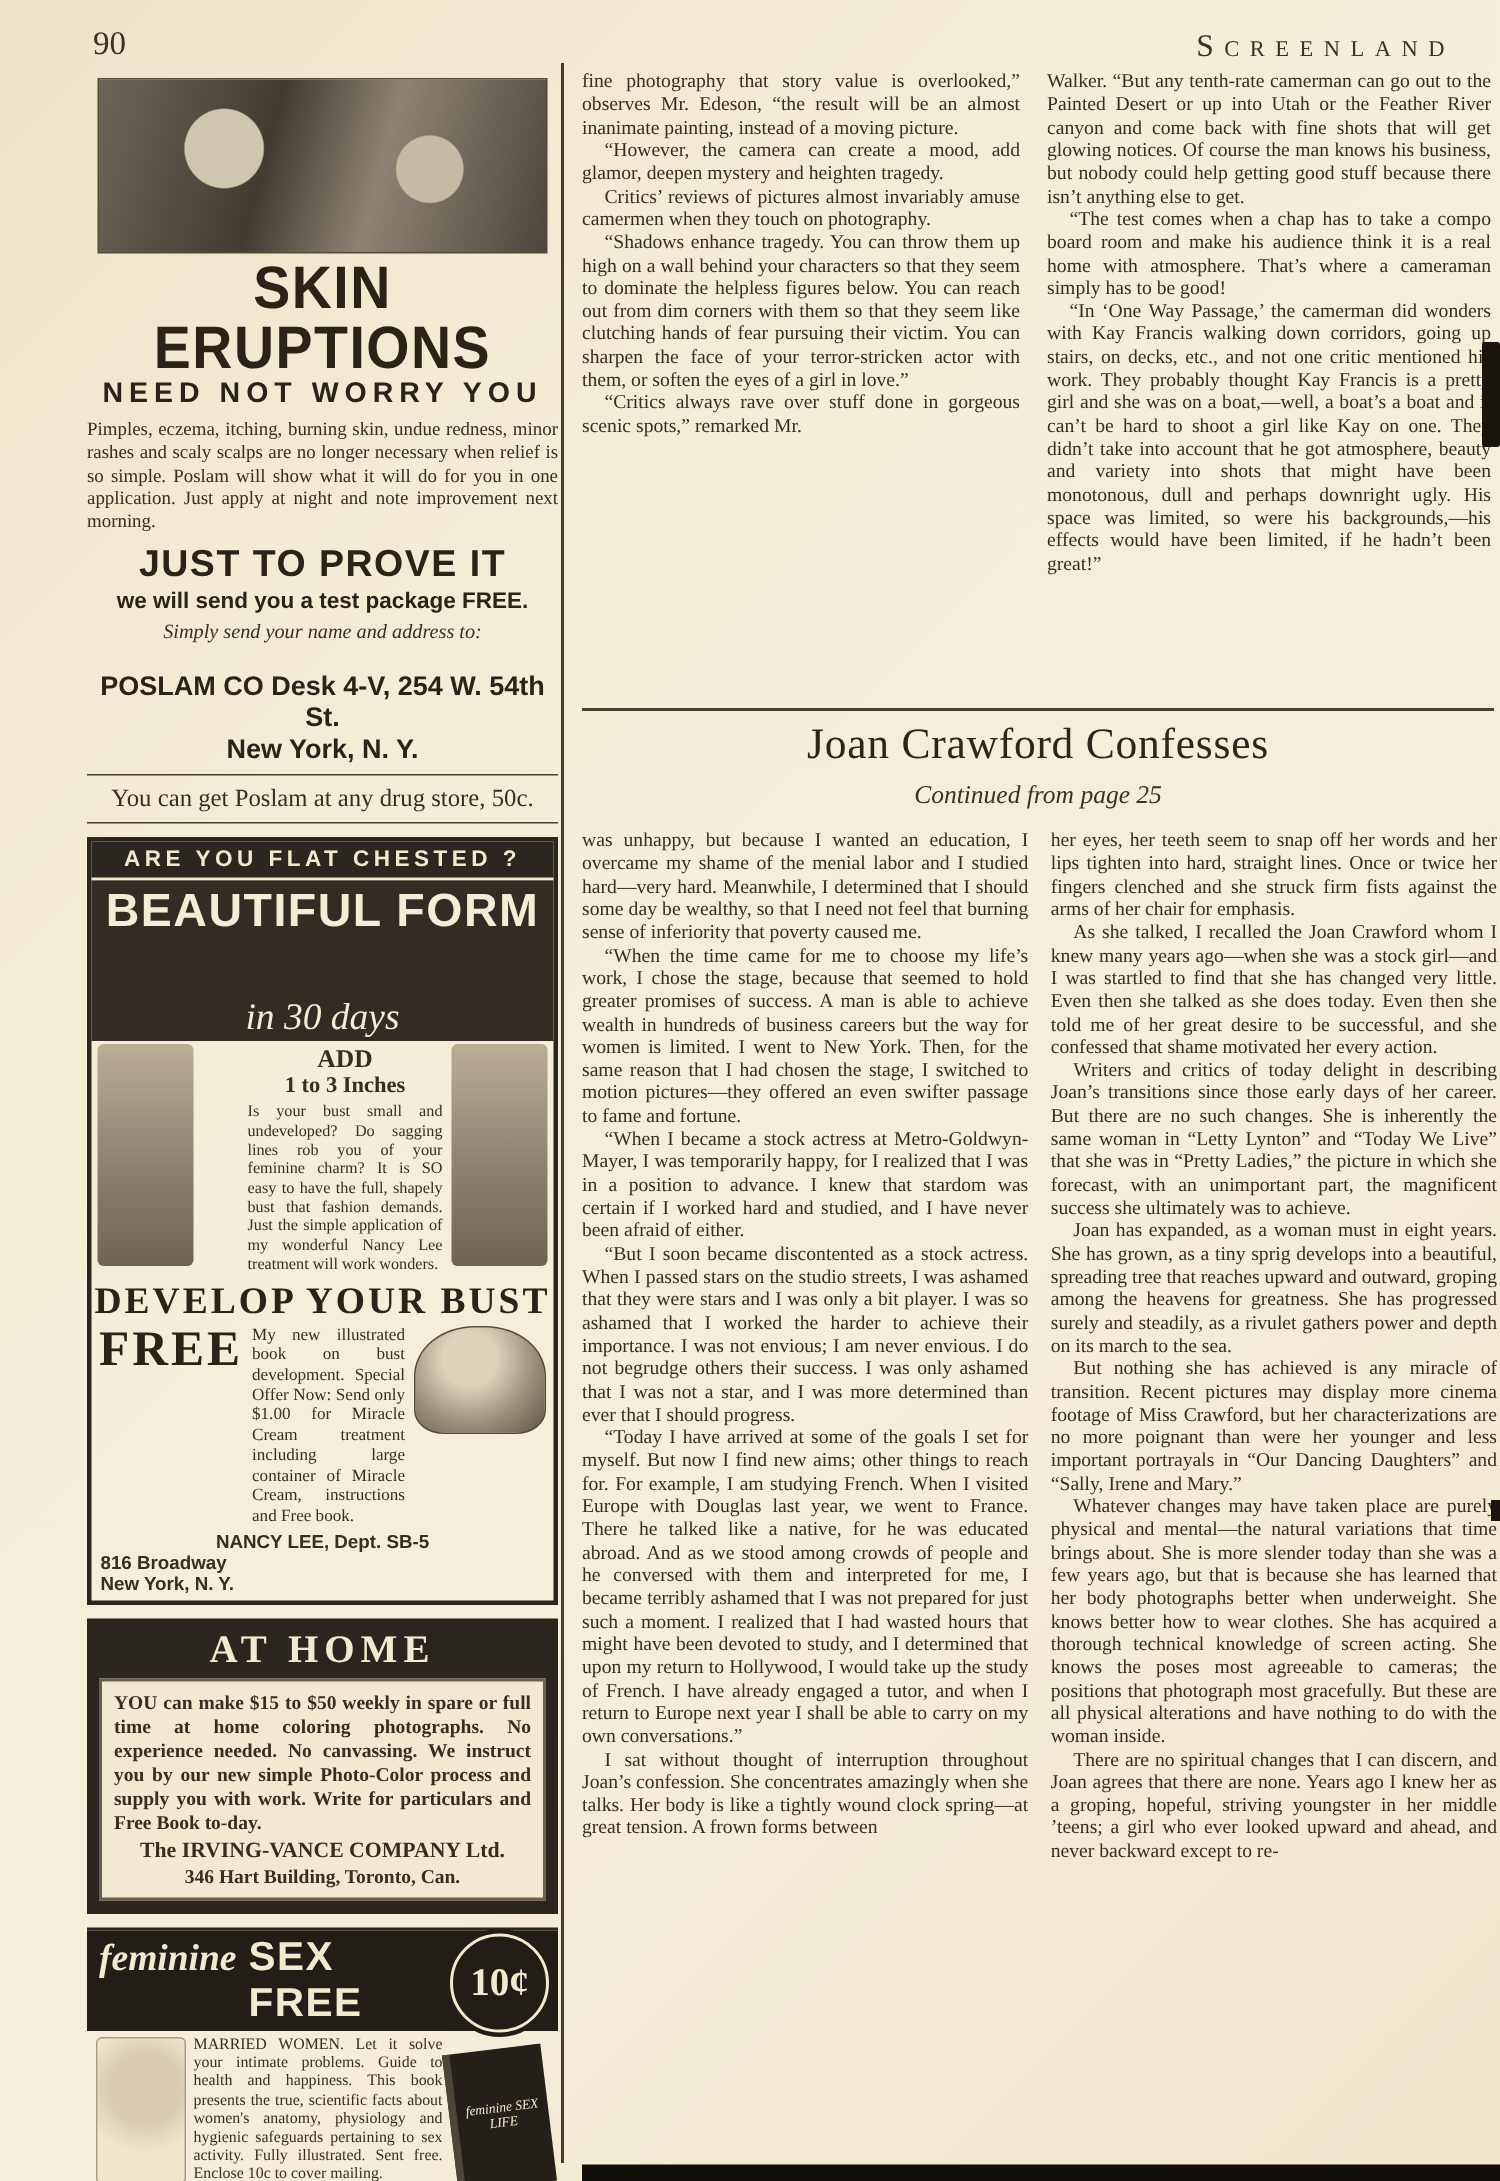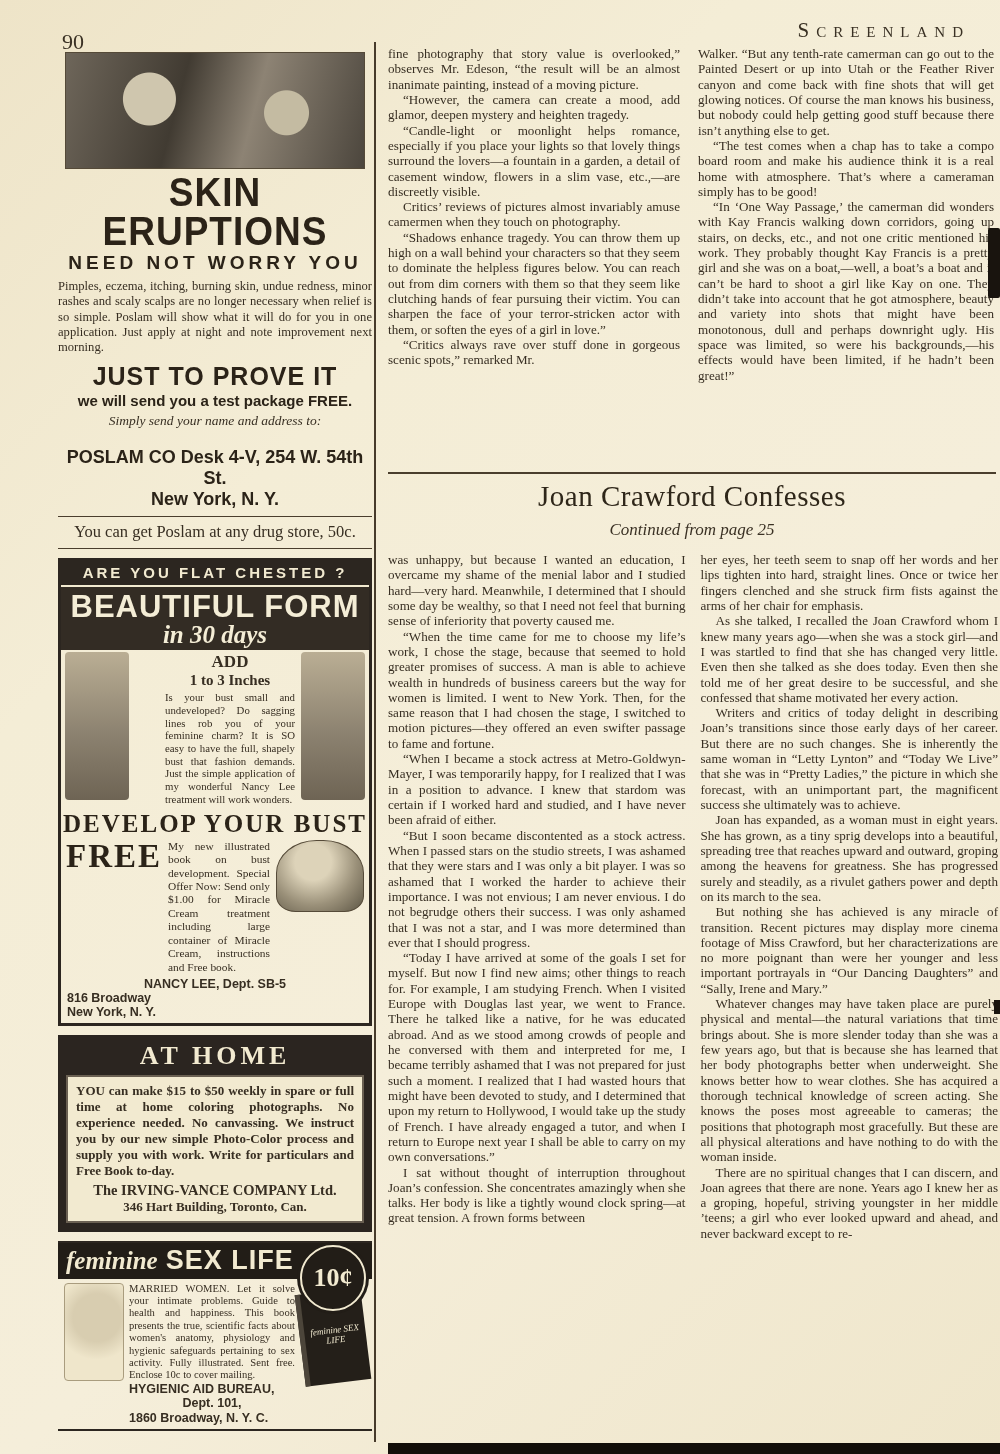--- a/index.html
+++ b/index.html
@@ -2,21 +2,21 @@
 <html><head>
 <meta charset="utf-8">
 <style>
   html,body{margin:0;padding:0;background:#d8d0b8;}
   .page{
     position:relative;width:1000px;height:1454px;overflow:hidden;
     background:linear-gradient(135deg,#eee4c8 0%,#f4edd6 30%,#f5eeda 60%,#efe6cb 100%);
     font-family:"Liberation Serif","DejaVu Serif",serif;color:#372e22;
   }
   
-  .pagenum{position:absolute;left:62px;top:16px;font-size:22px;color:#3a3124;margin-top:13px;}
+  .pagenum{position:absolute;left:62px;top:16px;font-size:22px;color:#3a3124;}
   .magtitle{position:absolute;right:30px;top:18px;font-size:15px;letter-spacing:7px;text-transform:uppercase;color:#3a3124;}
   .magtitle::first-letter{font-size:21px;}
   
   .vrule{position:absolute;left:374px;top:42px;width:2px;height:1400px;background:#473b2b;}
   .joan-rule{position:absolute;left:388px;top:472px;width:608px;height:2px;background:#4a3e2d;}
   .edge-smudge{position:absolute;right:0;top:228px;width:12px;height:70px;background:#19140e;border-radius:2px;}
   .edge-dot{position:absolute;right:0;top:1000px;width:6px;height:14px;background:#19140e;}
   .bottom-bar{position:absolute;left:388px;bottom:0;width:612px;height:11px;background:#120e09;}
   
   .ads{position:absolute;left:58px;top:52px;width:314px;}
@@ -37,21 +37,21 @@
   .poslam-free{font-size:15px;font-weight:bold;margin-top:1px;color:#2b2318;}
   .poslam-italic{font-style:italic;font-size:13.5px;margin-top:4px;}
   .poslam-addr1{font-size:18px;font-weight:bold;color:#2b2318;margin-top:18px;}
   .poslam-addr2{font-size:18px;font-weight:bold;color:#2b2318;}
   .poslam-store{font-size:16.5px;margin:6px 0 4px;border-top:1px solid #4a3e2d;border-bottom:1px solid #4a3e2d;padding:5px 0 6px;}
   
   .nl{border:3px solid #2c2620;}
   .nl-strip{background:#2c2620;color:#f2ead0;font-weight:bold;font-size:15px;letter-spacing:3px;padding:3px 4px 4px;border-bottom:2px solid #f2ead0;}
   .nl-dark{background:#332c24;padding:4px 4px 2px;}
   .nl-bf{color:#f4edd6;font-size:31px;font-weight:bold;letter-spacing:1px;line-height:1;}
-  .nl-30{color:#f4edd6;font-size:25px;font-weight:bold;font-style:italic;line-height:1.05;}
+  .nl-30{color:#f4edd6;font-size:25px;font-weight:normal;font-style:italic;line-height:1.05;margin-top:44px;}
   .nl-mid{display:flex;gap:4px;padding:2px 4px;}
   .nl-fig{width:64px;height:148px;flex:0 0 auto;background:linear-gradient(180deg,#baae94,#8c8270 55%,#6e6454);border-radius:4px;}
   .nl-blob{flex:1;padding:0 2px;margin-left:30px;}
   .nl-add{font-size:17px;font-weight:bold;}
   .nl-inch{font-size:15px;font-weight:bold;}
   .nl-blobtxt{font-size:10.8px;line-height:1.18;margin-top:2px;}
   .nl-develop{font-size:25px;font-weight:bold;letter-spacing:2px;color:#2b2318;margin-top:2px;}
   .nl-devtxt{font-size:11.4px;line-height:1.2;padding:0 5px;}
   .nl-freerow{display:flex;gap:6px;padding:2px 5px;align-items:flex-start;}
   .nl-free{font-size:33px;font-weight:bold;letter-spacing:2px;line-height:1;color:#2b2318;}
@@ -150,41 +150,40 @@
       <div class="em-box">
         <div class="em-body just">YOU can make $15 to $50 weekly in spare or full time at home coloring photographs. No experience needed. No canvassing.  We instruct you by our new simple Photo-Color process and supply you with work.  Write for particulars and Free Book to-day.</div>
         <div class="em-co ctr">The IRVING-VANCE COMPANY Ltd.</div>
         <div class="em-ad ctr">346 Hart Building, Toronto, Can.</div>
       </div>
     </div>
 
     <div class="ad sl">
       <div class="sl-strip">
         <span class="sl-fem">feminine</span>
-        <span class="sl-sex">SEX LIFE</span>
+        <span class="sl-sex">SEX FREE</span>
       </div>
       <div class="sl-coin">10¢</div>
       <div class="sl-row">
         <div class="sl-face"></div>
         <div class="sl-txt">
           <div class="just">MARRIED WOMEN.  Let it solve your intimate problems. Guide to health and happiness.  This book presents the true, scientific facts about women's anatomy, physiology and hygienic safeguards pertaining to sex activity. Fully illustrated.  Sent free.  Enclose 10c to cover mailing.</div>
           <div class="sl-bureau sans">HYGIENIC AID BUREAU,</div>
           <div class="sl-bureau sans ctr">Dept. 101,</div>
           <div class="sl-bureau sans">1860 Broadway, N. Y. C.</div>
         </div>
         <div class="sl-book">feminine SEX LIFE</div>
       </div>
     </div>
 
   </div>
 
   <div class="col mid-top">
     <p class="np">fine photography that story value is overlooked,” observes Mr. Edeson, “the result will be an almost inanimate painting, instead of a moving picture.</p>
     <p>“However, the camera can create a mood, add glamor, deepen mystery and heighten tragedy.</p>
-    <p>“Candle-light or moonlight helps romance, especially if you place your lights so that lovely things surround the lovers—a fountain in a garden, a detail of casement window, flowers in a slim vase, etc.,—are discreetly visible.</p>
     <p>Critics’ reviews of pictures almost invariably amuse camermen when they touch on photography.</p>
     <p>“Shadows enhance tragedy.  You can throw them up high on a wall behind your characters so that they seem to dominate the helpless figures below.  You can reach out from dim corners with them so that they seem like clutching hands of fear pursuing their victim.  You can sharpen the face of your terror-stricken actor with them, or soften the eyes of a girl in love.”</p>
     <p>“Critics always rave over stuff done in gorgeous scenic spots,” remarked Mr.</p>
   </div>
   <div class="col right-top">
     <p class="np">Walker.  “But any tenth-rate camerman can go out to the Painted Desert or up into Utah or the Feather River canyon and come back with fine shots that will get glowing notices.  Of course the man knows his business, but nobody could help getting good stuff because there isn’t anything else to get.</p>
     <p>“The test comes when a chap has to take a compo board room and make his audience think it is a real home with atmosphere.  That’s where a cameraman simply has to be good!</p>
     <p>“In ‘One Way Passage,’ the camerman did wonders with Kay Francis walking down corridors, going up stairs, on decks, etc., and not one critic mentioned his work. They probably thought Kay Francis is a pretty girl and she was on a boat,—well, a boat’s a boat and it can’t be hard to shoot a girl like Kay on one.  They didn’t take into account that he got atmosphere, beauty and variety into shots that might have been monotonous, dull and perhaps downright ugly.  His space was limited, so were his backgrounds,—his effects would have been limited, if he hadn’t been great!”</p>
   </div>
 

